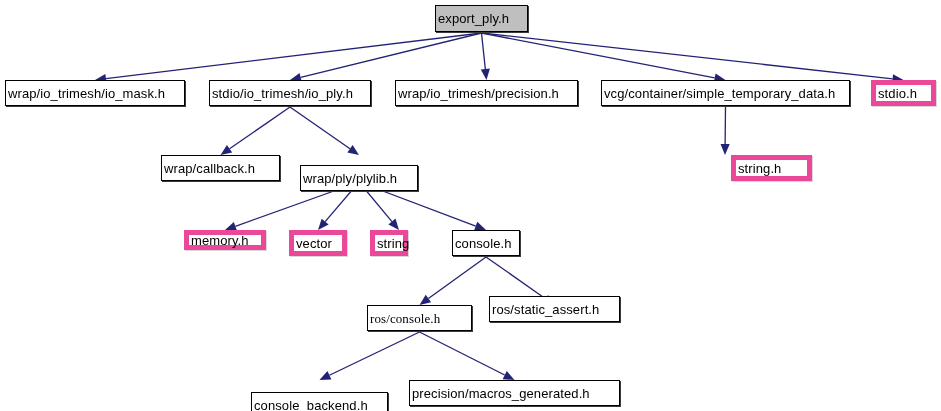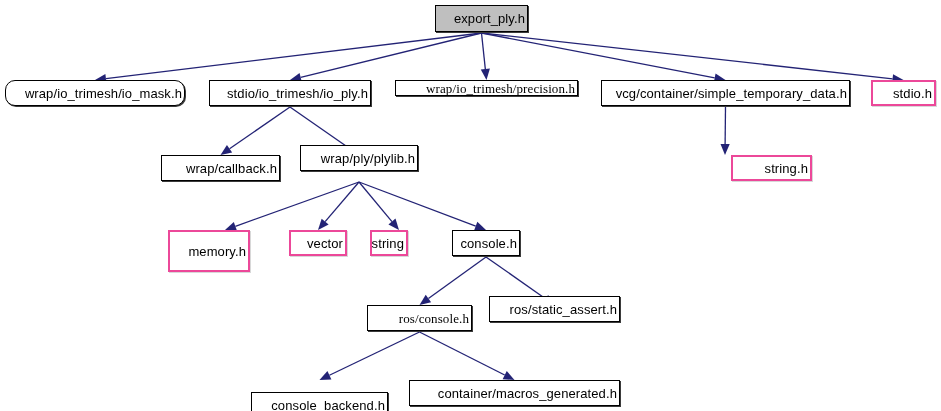--- a/index.html
+++ b/index.html
@@ -20,36 +20,35 @@
     top: 0;
     left: 0;
     width: 941px;
     height: 411px;
   }
   .node-box {
     position: absolute;
     box-sizing: border-box;
     display: flex;
     align-items: center;
-    justify-content: flex-end;
+    justify-content: flex-start;
     background: #ffffff;
     border: 1px solid #808080;
     font-size: 13px;
     color: #000000;
     white-space: nowrap;
     line-height: 1;
     letter-spacing: 0.1px;
-    padding-left: 32px;
   }
   .node-box.project {
     border: 1px solid #000000;
     box-shadow: 1px 1px 0 0 #3b3b3b;
   }
   .node-box.system {
-    border: 2px solid #ec4899;
+    border: 5px solid #ec4899;
     box-shadow: 1px 1px 0 0 #d8d8d8;
   }
   .node-box.root {
     background: #bfbfbf;
     border: 1px solid #000000;
     box-shadow: 1px 1px 0 0 #3b3b3b;
   }
   .node-label {
     display: block;
     padding: 0 2px;
@@ -90,45 +89,45 @@
       <polygon points="554.5,305 542.8517671789148,302.4546764162896 548.1313110707256,294.92032732068463" fill="#232375"></polygon>
       <line x1="419.5" y1="332" x2="329.416753632151" y2="375.2399582565675" stroke="#232375" stroke-width="1.3"></line>
       <polygon points="319.5,380 327.4261907212611,371.09295219221343 331.40731654304096,379.38696432092155" fill="#232375"></polygon>
       <line x1="419.5" y1="332" x2="504.6820570981183" y2="375.039355165365" stroke="#232375" stroke-width="1.3"></line>
       <polygon points="514.5,380 502.60760562181645,379.1450403788792 506.7565085744202,370.93366995185085" fill="#232375"></polygon>
     </svg>
   <div id="node-layer">
       <div class="node-box root" style="left: 435px; top: 5px; width: 93px; height: 27px;">
         <span class="node-label">export_ply.h</span>
       </div>
-      <div class="node-box project" style="left: 5px; top: 80px; width: 180px; height: 26px; border-radius: 10px;">
+      <div class="node-box project" style="left: 5px; top: 80px; width: 180px; height: 26px;">
         <span class="node-label">wrap/io_trimesh/io_mask.h</span>
       </div>
       <div class="node-box project" style="left: 209px; top: 80px; width: 162px; height: 26px;">
         <span class="node-label">stdio/io_trimesh/io_ply.h</span>
       </div>
-      <div class="node-box project" style="left: 395px; top: 80px; width: 183px; height: 16px; font-family: Liberation Serif, serif;">
+      <div class="node-box project" style="left: 395px; top: 80px; width: 183px; height: 26px;">
         <span class="node-label">wrap/io_trimesh/precision.h</span>
       </div>
       <div class="node-box project" style="left: 601px; top: 80px; width: 249px; height: 26px;">
         <span class="node-label">vcg/container/simple_temporary_data.h</span>
       </div>
       <div class="node-box system" style="left: 871px; top: 80px; width: 65px; height: 26px;">
         <span class="node-label">stdio.h</span>
       </div>
       <div class="node-box project" style="left: 161px; top: 155px; width: 119px; height: 26px;">
         <span class="node-label">wrap/callback.h</span>
       </div>
-      <div class="node-box project" style="left: 300px; top: 145px; width: 118px; height: 26px;">
+      <div class="node-box project" style="left: 300px; top: 165px; width: 118px; height: 26px;">
         <span class="node-label">wrap/ply/plylib.h</span>
       </div>
       <div class="node-box system" style="left: 731px; top: 155px; width: 81px; height: 26px;">
         <span class="node-label">string.h</span>
       </div>
-      <div class="node-box system" style="left: 168px; top: 230px; width: 82px; height: 42px;">
+      <div class="node-box system" style="left: 184px; top: 230px; width: 82px; height: 20px;">
         <span class="node-label">memory.h</span>
       </div>
       <div class="node-box system" style="left: 289px; top: 230px; width: 58px; height: 26px;">
         <span class="node-label">vector</span>
       </div>
       <div class="node-box system" style="left: 370px; top: 230px; width: 38px; height: 26px;">
         <span class="node-label">string</span>
       </div>
       <div class="node-box project" style="left: 452px; top: 230px; width: 68px; height: 26px;">
         <span class="node-label">console.h</span>
@@ -136,16 +135,16 @@
       <div class="node-box project" style="left: 367px; top: 305px; width: 105px; height: 26px; font-family: Liberation Serif, serif;">
         <span class="node-label">ros/console.h</span>
       </div>
       <div class="node-box project" style="left: 489px; top: 296px; width: 131px; height: 26px;">
         <span class="node-label">ros/static_assert.h</span>
       </div>
       <div class="node-box project" style="left: 251px; top: 380px; width: 137px; height: 26px; margin-top: 12px;">
         <span class="node-label">console_backend.h</span>
       </div>
       <div class="node-box project" style="left: 409px; top: 380px; width: 211px; height: 26px;">
-        <span class="node-label">container/macros_generated.h</span>
+        <span class="node-label">precision/macros_generated.h</span>
       </div>
     </div>
 </div>
 
 </body></html>

